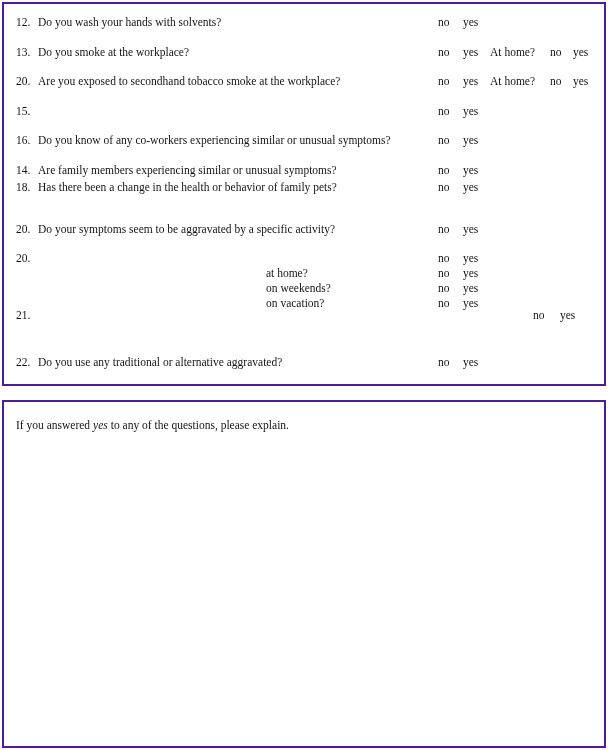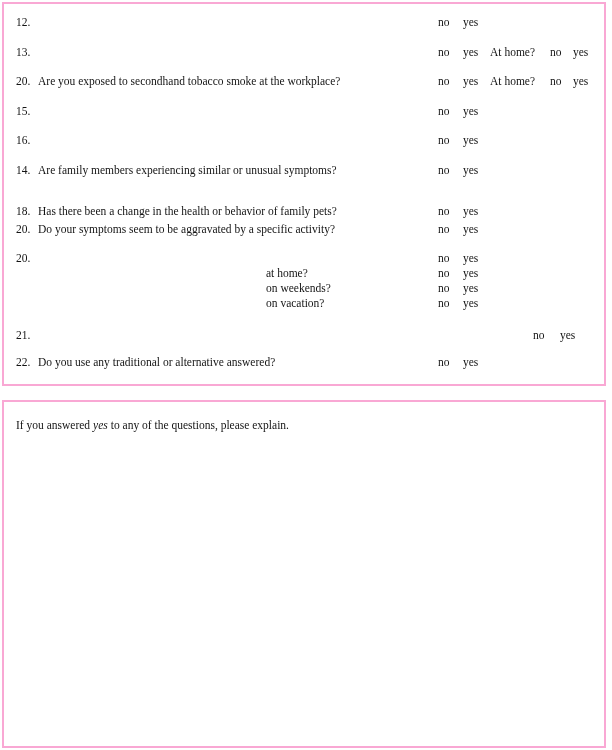--- a/index.html
+++ b/index.html
@@ -14,21 +14,21 @@
     background: #ffffff;
     font-family: "Liberation Serif", "DejaVu Serif", serif;
     font-size: 11.5px;
     color: #141414;
     overflow: hidden;
   }
   .panel {
     position: absolute;
     left: 2px;
     width: 604px;
-    border: 2px solid #f9a8d4;
+    border: 2px solid #4c1d95;
     background: #ffffff;
     box-sizing: border-box;
     padding-left: 29px;
   }
   .panel-questions {
     top: 2px;
     height: 384px;
   }
   .panel-explain {
     top: 400px;
@@ -85,26 +85,28 @@
 </style>
 </head>
 <body>
 
 <div class="page">
 
   <div class="panel panel-questions">
 
     <div class="row" style="top:11px">
       <span class="qnum">12.</span>
+      <span class="qtext">Do you wash your hands with solvents?</span>
       <span class="no-col">no</span>
       <span class="yes-col">yes</span>
     </div>
 
     <div class="row" style="top:41px">
       <span class="qnum">13.</span>
+      <span class="qtext">Do you smoke at the workplace?</span>
       <span class="no-col">no</span>
       <span class="yes-col">yes</span>
       <span class="extra-label">At home?</span>
       <span class="extra-no">no</span>
       <span class="extra-yes">yes</span>
     </div>
 
     <div class="row" style="top:70px">
       <span class="qnum">20.</span>
       <span class="qtext">Are you exposed to secondhand tobacco smoke at the workplace?</span>
@@ -116,32 +118,33 @@
     </div>
 
     <div class="row" style="top:100px">
       <span class="qnum">15.</span>
       <span class="no-col">no</span>
       <span class="yes-col">yes</span>
     </div>
 
     <div class="row" style="top:129px">
       <span class="qnum">16.</span>
+      <span class="qtext">Do you know of any co-workers experiencing similar or unusual symptoms?</span>
       <span class="no-col">no</span>
       <span class="yes-col">yes</span>
     </div>
 
     <div class="row" style="top:159px">
       <span class="qnum">14.</span>
       <span class="qtext">Are family members experiencing similar or unusual symptoms?</span>
       <span class="no-col">no</span>
       <span class="yes-col">yes</span>
     </div>
 
-    <div class="row" style="top:200px">
+    <div class="row" style="top:176px">
       <span class="qnum">18.</span>
       <span class="qtext">Has there been a change in the health or behavior of family pets?</span>
       <span class="no-col">no</span>
       <span class="yes-col">yes</span>
     </div>
 
     <div class="row" style="top:218px">
       <span class="qnum">20.</span>
       <span class="qtext">Do your symptoms seem to be aggravated by a specific activity?</span>
       <span class="no-col">no</span>
@@ -165,29 +168,29 @@
       <span class="no-col">no</span>
       <span class="yes-col">yes</span>
     </div>
 
     <div class="row" style="top:292px">
       <span class="subtext">on vacation?</span>
       <span class="no-col">no</span>
       <span class="yes-col">yes</span>
     </div>
 
-    <div class="row" style="top:324px">
+    <div class="row" style="top:304px">
       <span class="qnum">21.</span>
       <span class="no-inline">no</span>
       <span class="yes-inline">yes</span>
     </div>
 
     <div class="row" style="top:351px">
       <span class="qnum">22.</span>
-      <span class="qtext">Do you use any traditional or alternative answered?</span>
+      <span class="qtext">Do you use any traditional or alternative aggravated?</span>
       <span class="no-col">no</span>
       <span class="yes-col">yes</span>
     </div>
 
   </div>
 
   <div class="panel panel-explain">
     <div class="prompt">
       <span>If you answered</span><span class="it">yes</span><span>to any of the questions, please explain.</span>
     </div>

